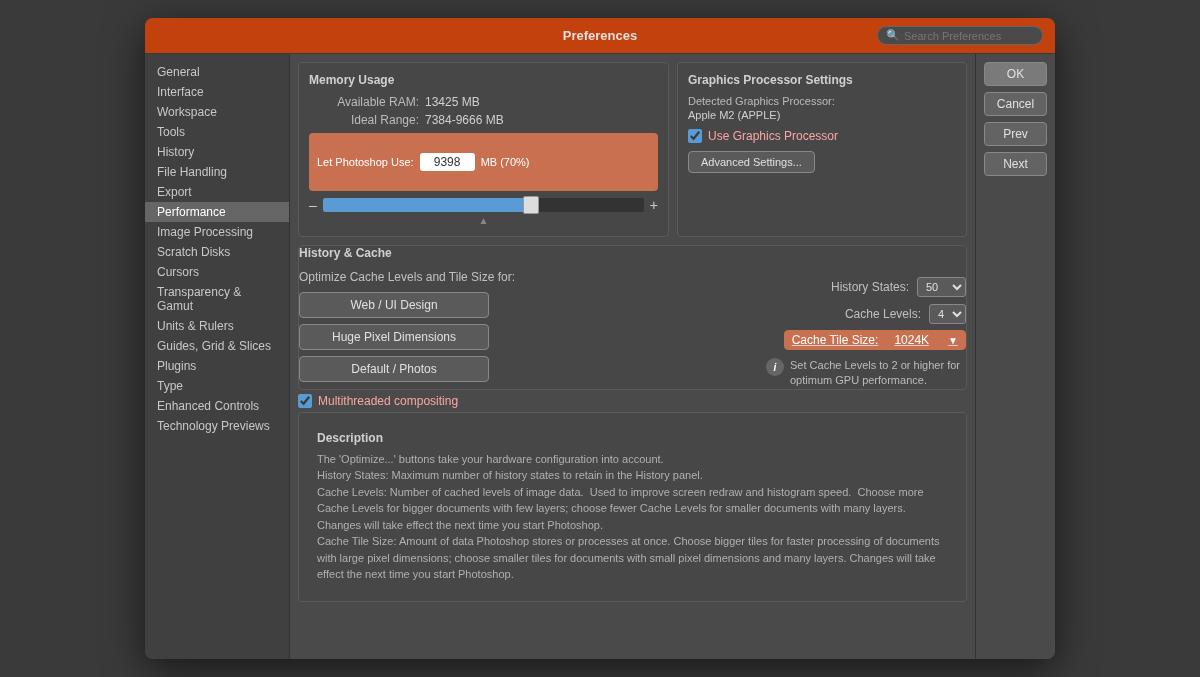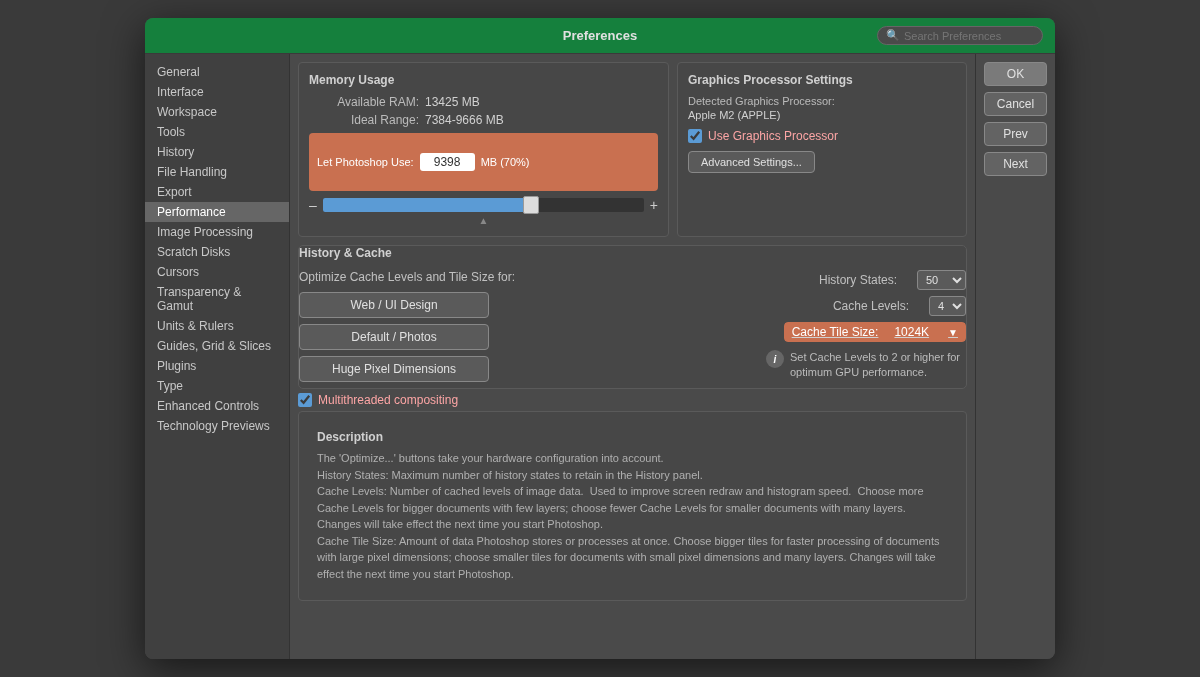--- a/index.html
+++ b/index.html
@@ -14,21 +14,21 @@
       color: #d0d0d0;
     }
     .window {
       width: 910px;
       background: #4a4a4a;
       border-radius: 8px;
       box-shadow: 0 10px 40px rgba(0,0,0,0.6);
       overflow: hidden;
     }
     .title-bar {
-      background: #15803d;
+      background: #c2410c;
       height: 36px;
       display: flex;
       align-items: center;
       justify-content: center;
       border-bottom: 1px solid #3a3a3a;
       position: relative;
     }
     .title-bar-title {
       font-size: 13px;
       font-weight: 600;
@@ -293,23 +293,24 @@
       padding: 5px 8px;
       font-size: 12px;
       cursor: pointer;
       text-align: center;
       margin-bottom: 6px;
     }
     .cache-settings-row {
       display: flex;
       align-items: center;
       justify-content: flex-end;
-      gap: 20px;
+      gap: 8px;
       margin-bottom: 6px;
       font-size: 12px;
+      margin-top: 7px;
     }
     .cache-setting-label {
       color: #c0c0c0;
     }
     .cache-select {
       background: #5a5a5a;
       border: 1px solid #888;
       border-radius: 3px;
       color: #e0e0e0;
       padding: 2px 4px;
@@ -470,22 +471,22 @@
           <button class="adv-btn">Advanced Settings...</button>
         </div>
       </div>
 
       <div class="cache-section">
         <div class="cache-header">History &amp; Cache</div>
         <div class="cache-main">
           <div class="cache-left">
             <div class="optimize-label">Optimize Cache Levels and Tile Size for:</div>
             <button class="preset-btn">Web / UI Design</button>
+            <button class="preset-btn">Huge Pixel Dimensions</button>
             <button class="preset-btn">Default / Photos</button>
-            <button class="preset-btn">Huge Pixel Dimensions</button>
           </div>
           <div class="cache-right">
             <div class="cache-settings-row">
               <span class="cache-setting-label">History States:</span>
               <select class="cache-select">
                 <option>50</option>
                 <option>20</option>
                 <option>100</option>
               </select>
             </div>

